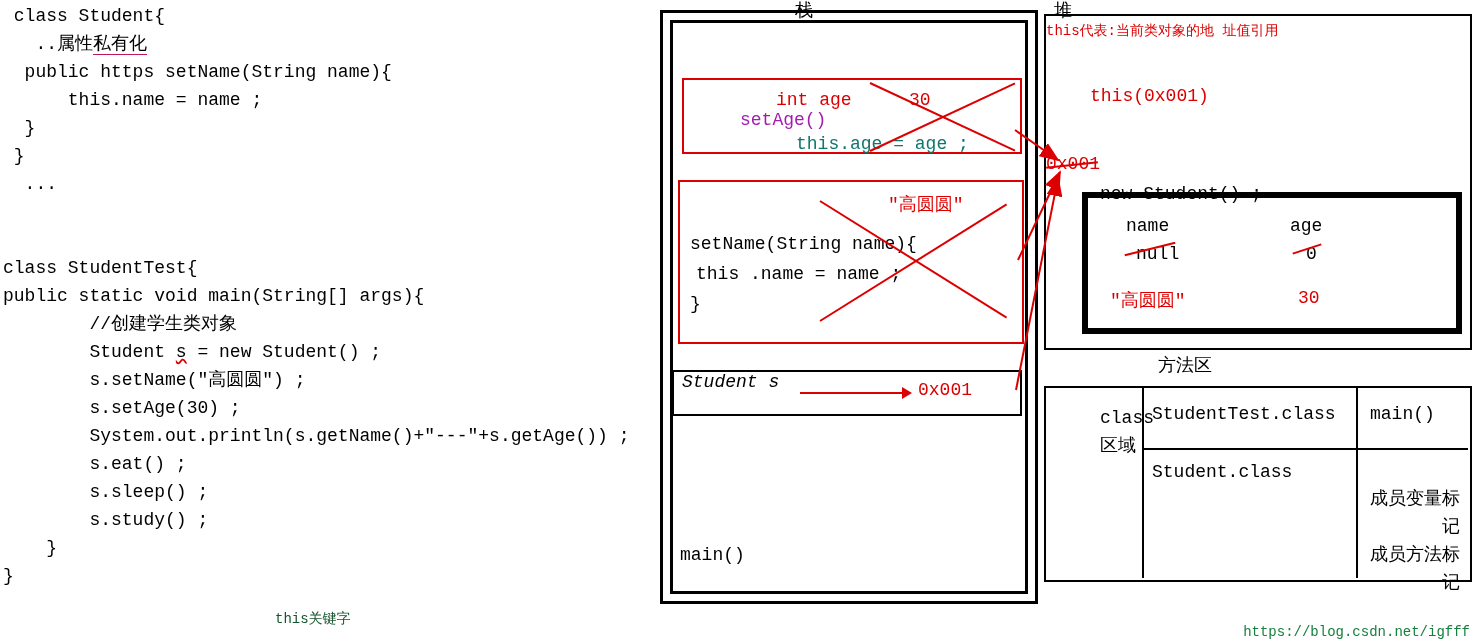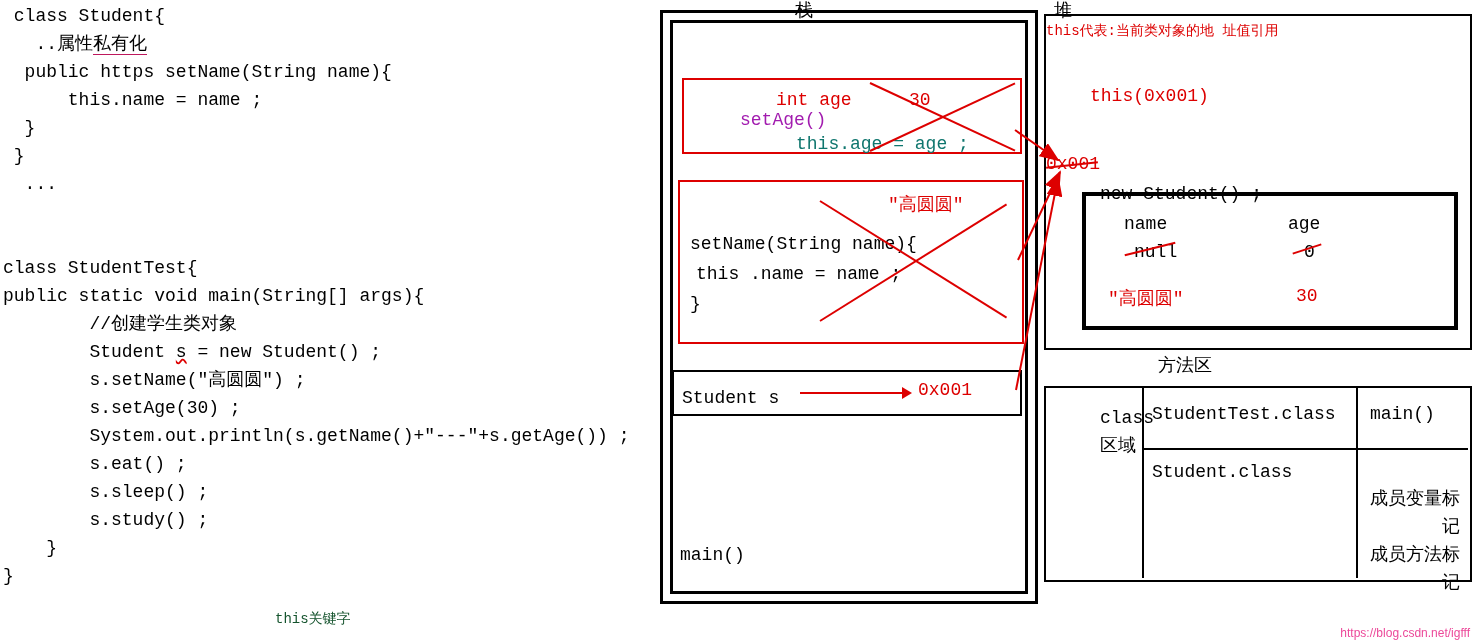--- a/index.html
+++ b/index.html
@@ -26,23 +26,23 @@
     position:absolute;
     left:275px;
     top:610px;
     color:#14532d;
     font-size:14px;
   }
   .watermark{
     position:absolute;
     right:4px;
     bottom:4px;
-    color:#ec4899;
-    font-size:12px;
-    font-family:Liberation Sans, sans-serif;
+    color:#15803d;
+    font-size:14px;
+    font-family:Liberation Mono, monospace;
   }
 
   
   .stack-title{ position:absolute; left:795px; top:-2px; font-size:18px; }
   .stack-outer{ position:absolute; left:660px; top:10px; width:372px; height:588px; border:3px solid #000; }
   .stack-inner{ position:absolute; left:670px; top:20px; width:352px; height:568px; border:3px solid #000; }
 
   .setage-box{ position:absolute; left:682px; top:78px; width:336px; height:72px; border:2px solid #d00; color:#d00; }
   .setage-label{ position:absolute; left:8px; top:30px; color:#a21caf;margin-left:48px; }
   .setage-line1{ position:absolute; left:92px; top:10px; color:#d00; }
@@ -50,36 +50,36 @@
   .setage-line2{ position:absolute; left:112px; top:54px; color:#0f766e; }
   .cross-line{ position:absolute; background:#d00; height:2px; transform-origin:left center; }
 
   .setname-box{ position:absolute; left:678px; top:180px; width:342px; height:160px; border:2px solid #d00; color:#000; }
   .setname-gyy{ position:absolute; left:208px; top:10px; color:#d00; }
   .setname-line1{ position:absolute; left:10px; top:52px; color:#000; }
   .setname-line2{ position:absolute; left:16px; top:82px; color:#000; }
   .setname-line3{ position:absolute; left:10px; top:112px; color:#000; }
 
   .students-box{ position:absolute; left:672px; top:370px; width:346px; height:42px; border:2px solid #000; }
-  .students-text{ position:absolute; left:8px; top:16px; }
+  .students-text{ position:absolute; left:8px; top:0;font-style:italic; }
   .students-addr{ position:absolute; left:244px; top:8px; color:#d00; }
   .arrow-red{ position:absolute; background:#d00; height:2px; }
   .arrow-red::after{ content:""; position:absolute; right:-2px; top:-5px; border-left:10px solid #d00; border-top:6px solid transparent; border-bottom:6px solid transparent; }
 
   .main-label{ position:absolute; left:680px; top:545px; }
 
   
   .heap-title{ position:absolute; left:1054px; top:-2px; font-size:18px; }
   .heap-box{ position:absolute; left:1044px; top:14px; width:424px; height:332px; border:2px solid #000; }
   .heap-desc{ position:absolute; left:1046px; top:22px; color:#d00; font-size:14px; }
   .heap-this{ position:absolute; left:1046px; top:86px; color:#d00;margin-left:44px; }
   .heap-addr{ position:absolute; left:1046px; top:154px; color:#d00; }
   .heap-new{ position:absolute; left:1100px; top:160px; color:#000;margin-top:24px; }
 
-  .obj-box{ position:absolute; left:1082px; top:192px; width:368px; height:130px; border:4px solid #000000; }
+  .obj-box{ position:absolute; left:1082px; top:192px; width:368px; height:130px; border:6px solid #000000; }
   .obj-name-label{ position:absolute; left:38px; top:18px; }
   .obj-age-label{ position:absolute; left:202px; top:18px; }
   .obj-null{ position:absolute; left:48px; top:46px; }
   .obj-zero{ position:absolute; left:218px; top:46px; }
   .obj-gyy{ position:absolute; left:22px; top:90px; color:#d00; }
   .obj-30{ position:absolute; left:210px; top:90px; color:#d00; }
 
   
   .ma-title{ position:absolute; left:1158px; top:353px; font-size:18px; }
   .ma-box{ position:absolute; left:1044px; top:386px; width:424px; height:192px; border:2px solid #000; }

